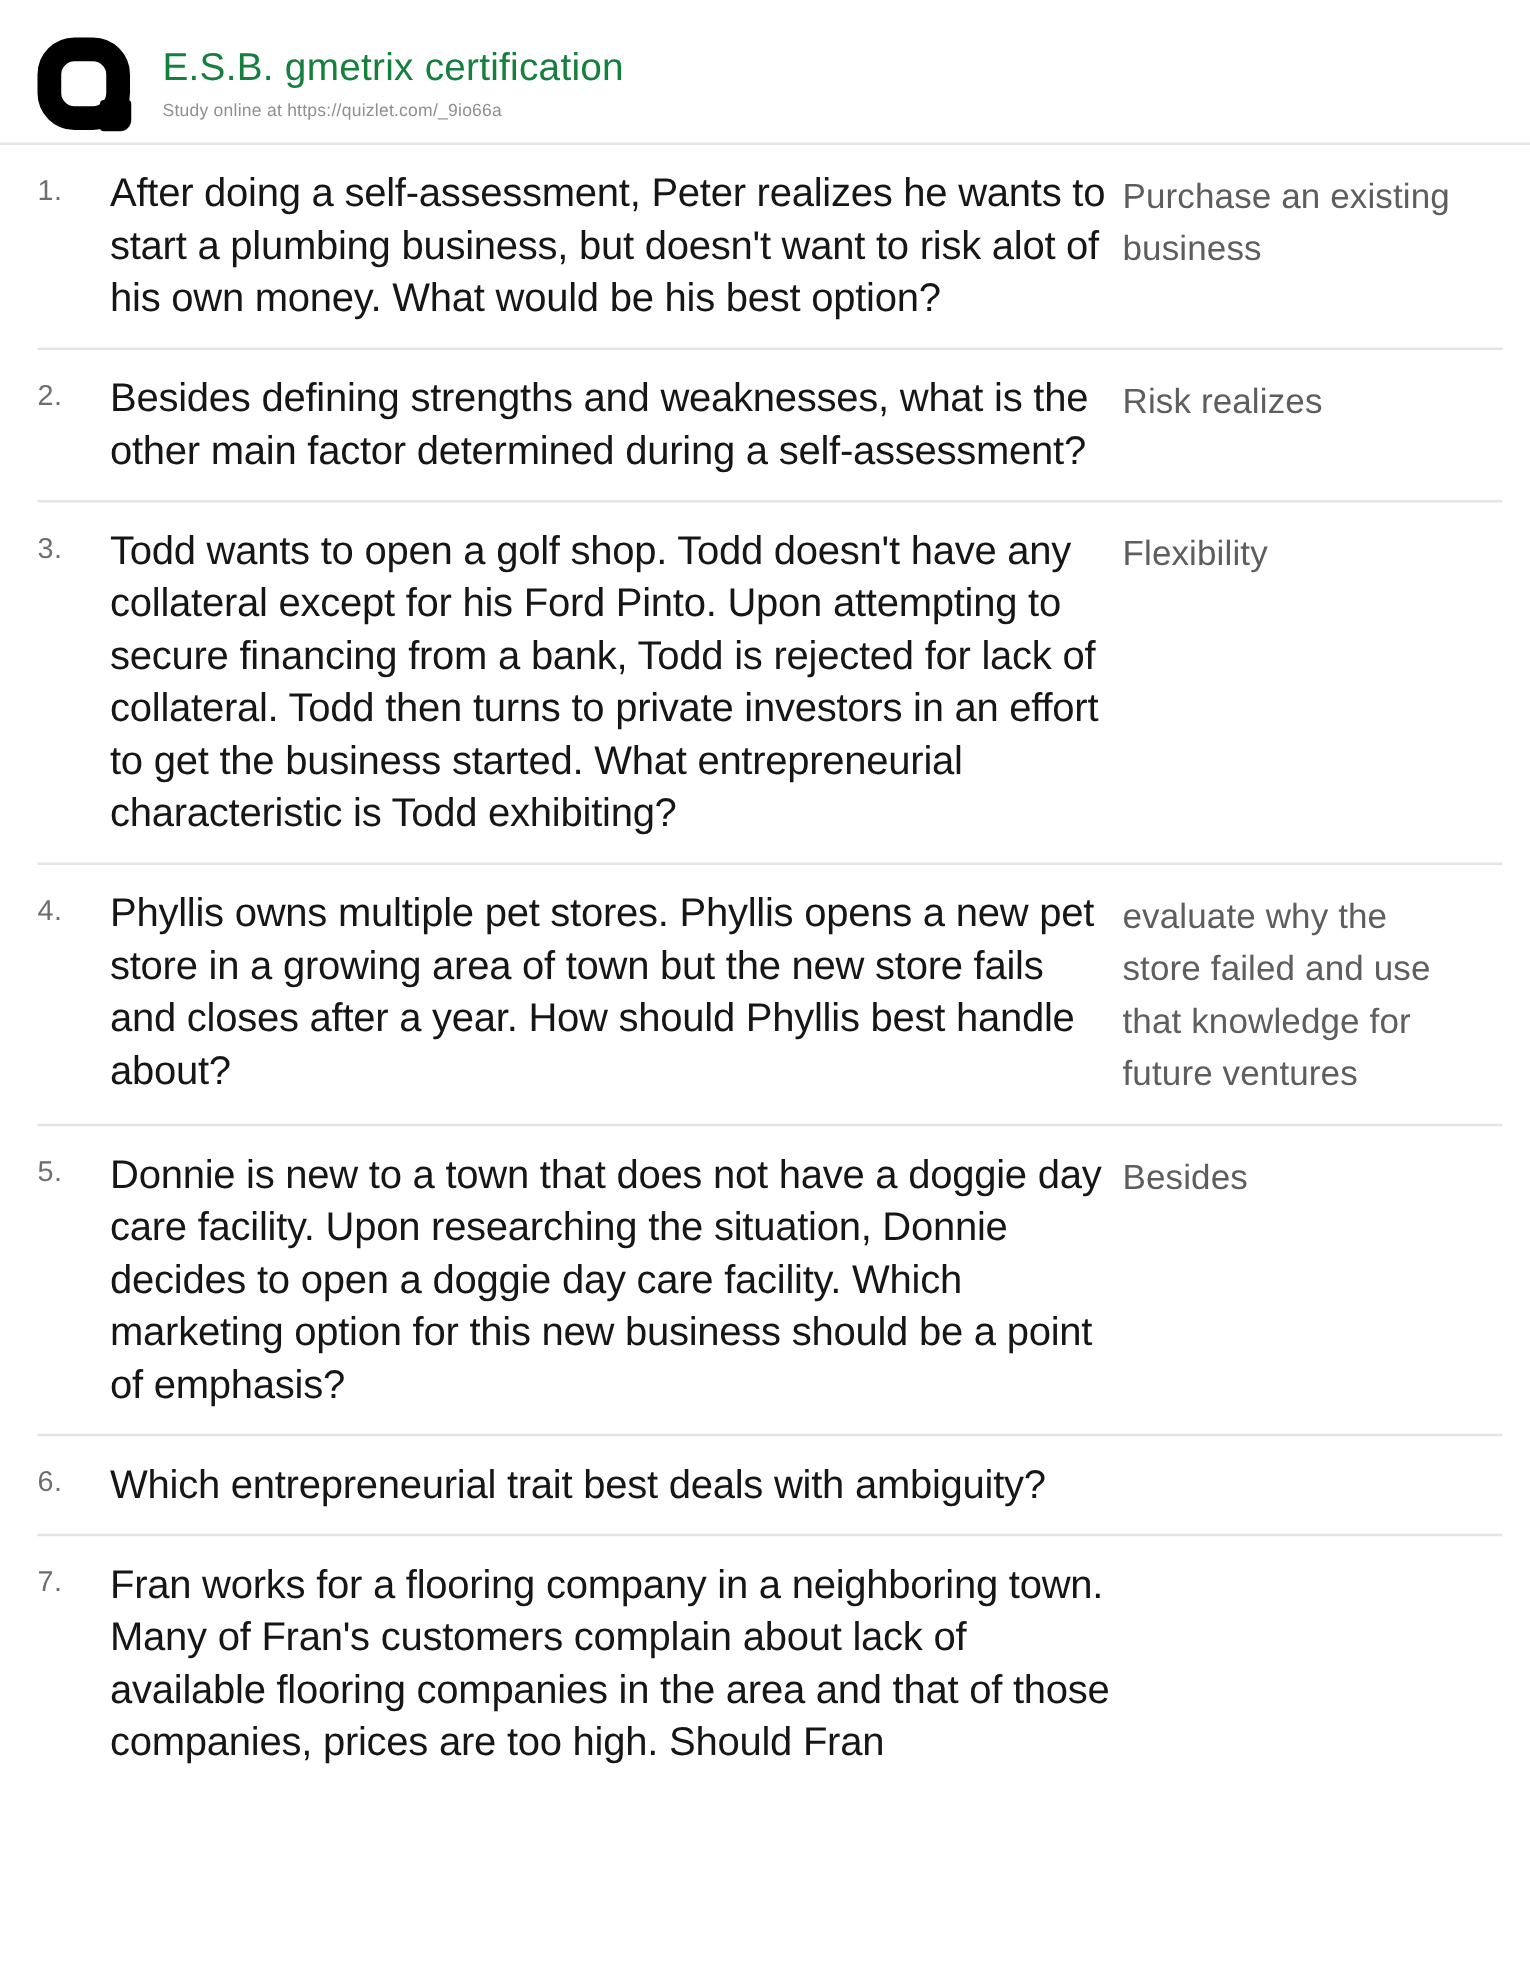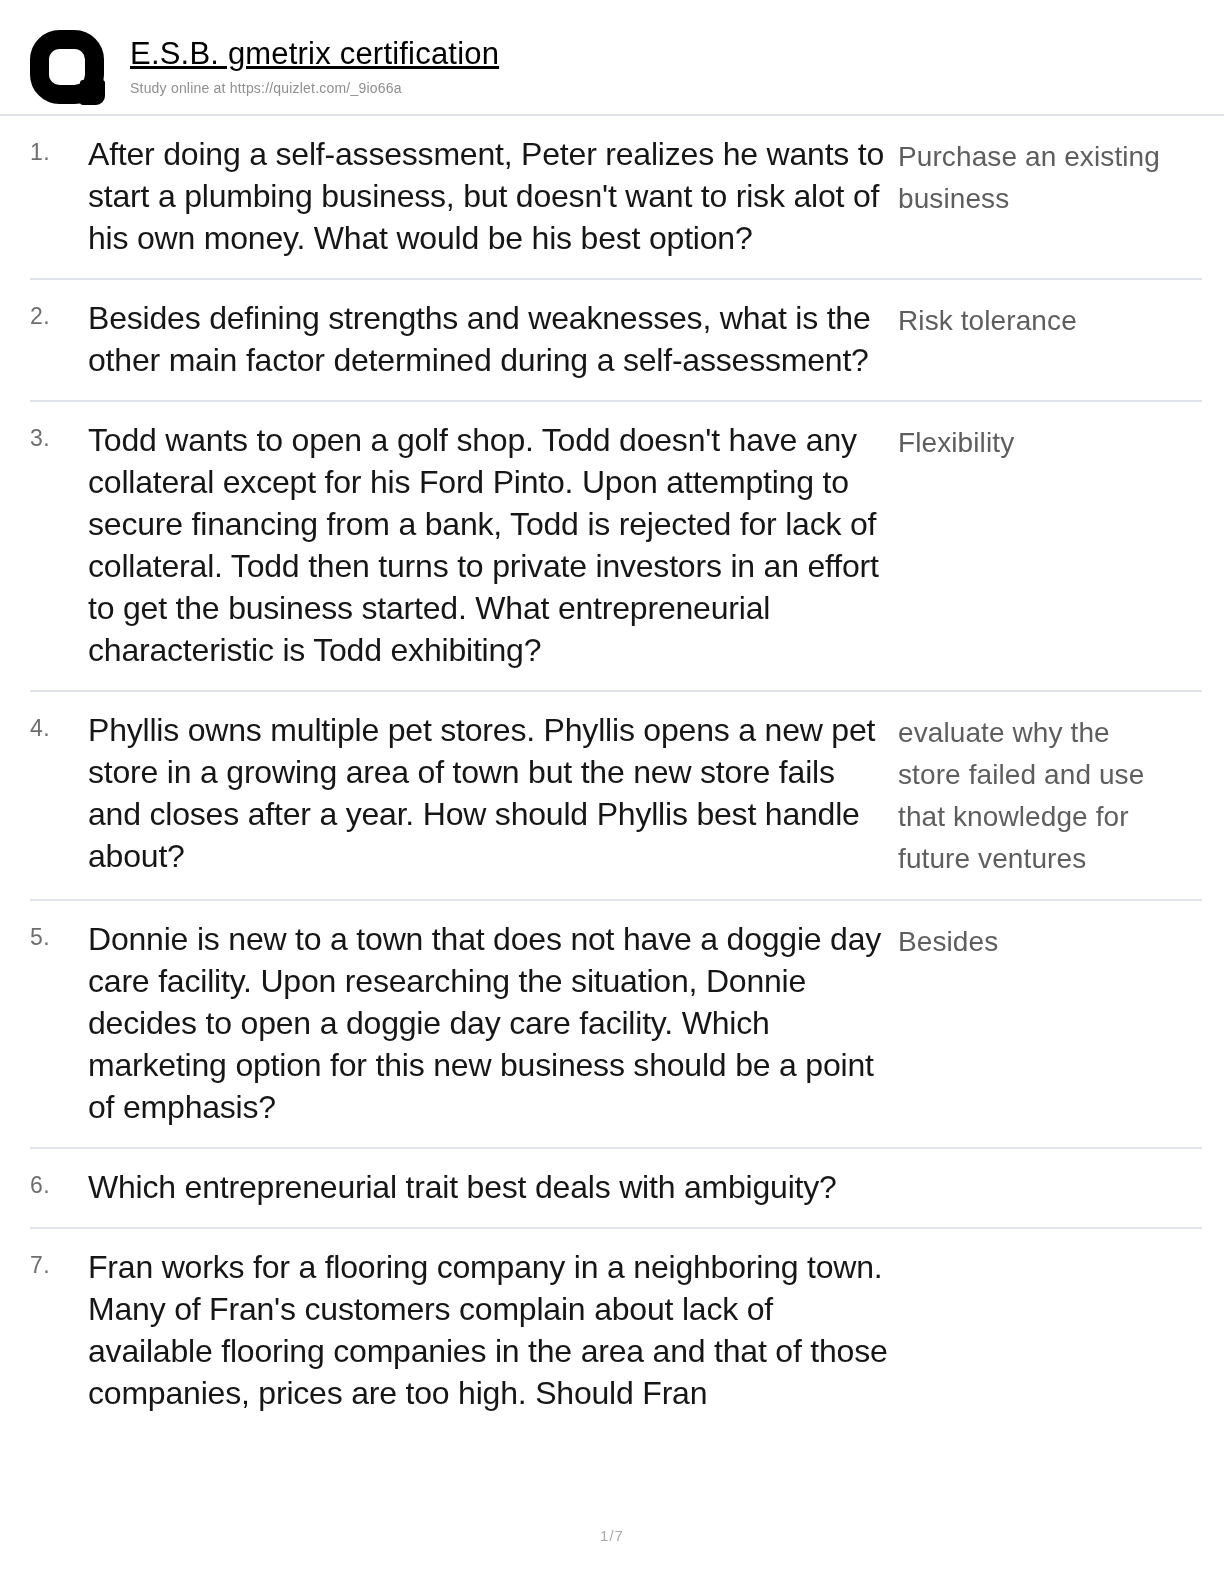--- a/index.html
+++ b/index.html
@@ -29,23 +29,22 @@
   .q-tail {
     position: absolute; right: -1px; bottom: -1px;
     width: 25px; height: 25px;
     background: #000;
     border-radius: 3px 3px 9px 3px;
   }
   .header-text { margin-left: 26px; padding-top: 6px; }
   h1 {
     font-size: 31px;
     font-weight: 500;
-    color: #000000;
+    color: #15803d;
     letter-spacing: 0.2px;
-    text-decoration: underline;
   }
   .subtitle {
     margin-top: 8px;
     font-size: 14px;
     font-weight: 400;
     color: #8f8f8f;
     letter-spacing: 0.2px;
   }
 
   
@@ -111,21 +110,21 @@
   <main id="question-list">
     <div class="row">
       <div class="num">1.</div>
       <div class="question">After doing a self-assessment, Peter realizes he wants to start a plumbing business, but doesn't want to risk alot of his own money. What would be his best option?</div>
       <div class="answer">Purchase an existing business</div>
     </div>
 
     <div class="row">
       <div class="num">2.</div>
       <div class="question">Besides defining strengths and weaknesses, what is the other main factor determined during a self-assessment?</div>
-      <div class="answer">Risk tolerance</div>
+      <div class="answer">Risk realizes</div>
     </div>
 
     <div class="row">
       <div class="num">3.</div>
       <div class="question">Todd wants to open a golf shop. Todd doesn't have any collateral except for his Ford Pinto. Upon attempting to secure financing from a bank, Todd is rejected for lack of collateral. Todd then turns to private investors in an effort to get the business started. What entrepreneurial characteristic is Todd exhibiting?</div>
       <div class="answer">Flexibility</div>
     </div>
 
     <div class="row">
       <div class="num">4.</div>
@@ -143,17 +142,14 @@
       <div class="num">6.</div>
       <div class="question">Which entrepreneurial trait best deals with ambiguity?</div>
     </div>
 
     <div class="row">
       <div class="num">7.</div>
       <div class="question">Fran works for a flooring company in a neighboring town. Many of Fran's customers complain about lack of available flooring companies in the area and that of those companies, prices are too high. Should Fran</div>
     </div>
   </main>
 
-  <footer>
-    <span>1/7</span>
-  </footer>
 
 </div>
 
 </body></html>

